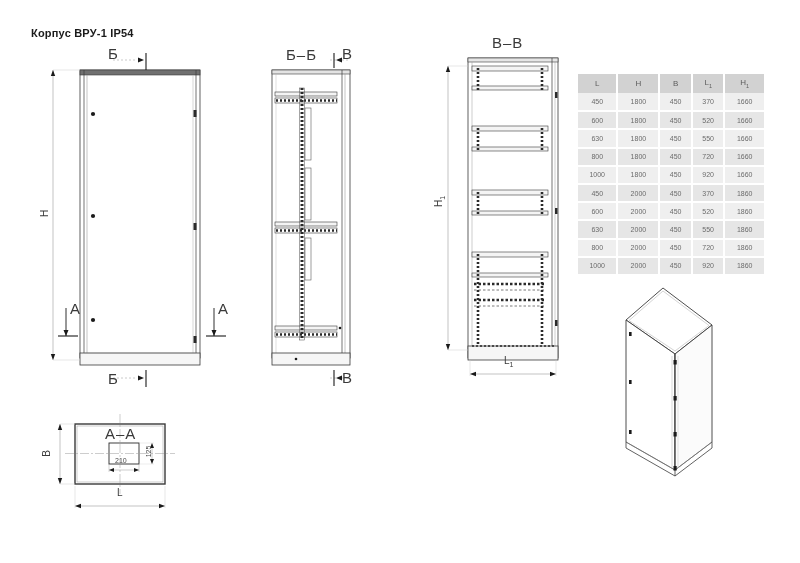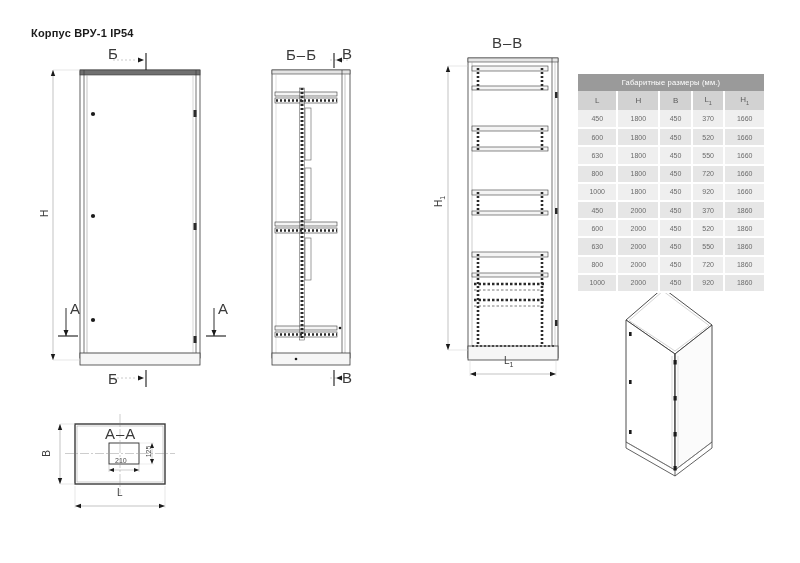--- a/index.html
+++ b/index.html
@@ -328,23 +328,20 @@
       <rect x="53.5" y="78" width="3.2" height="4.5" fill="#1a1a1a"></rect>
       <rect x="53.5" y="114" width="3.2" height="4.5" fill="#1a1a1a"></rect>
       <rect x="53.5" y="150" width="3.2" height="4.5" fill="#1a1a1a"></rect>
       <rect x="53.5" y="184" width="3.2" height="4.5" fill="#1a1a1a"></rect>
     </svg>
   </div>
 
   <table id="dims-table">
     <thead>
       <tr>
-        <th class="tbl-title" colspan="5">Габаритные размеры (мм.)</th>
-      </tr>
-      <tr>
         <th class="col-head"><span>L</span></th>
         <th class="col-head"><span>H</span></th>
         <th class="col-head"><span>B</span></th>
         <th class="col-head"><span>L</span><sub>1</sub></th>
         <th class="col-head"><span>H</span><sub>1</sub></th>
       </tr>
     </thead>
     <tbody>
       <tr class="odd">
           <td>450</td>

